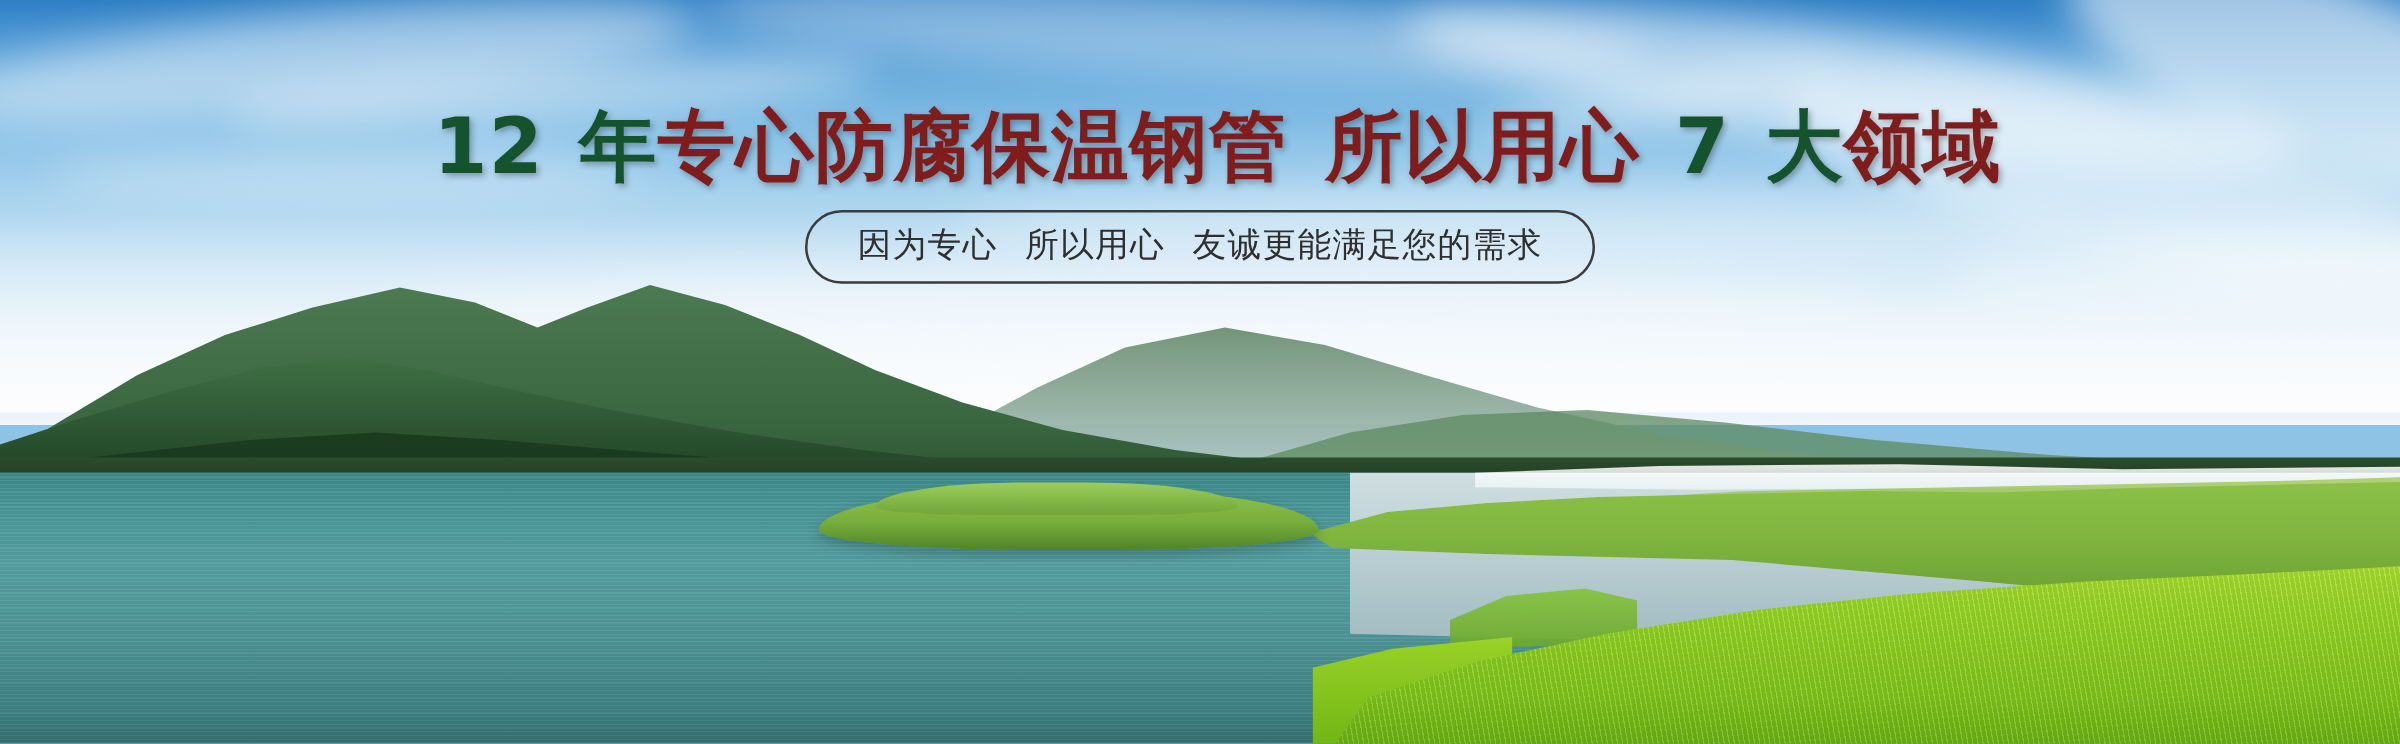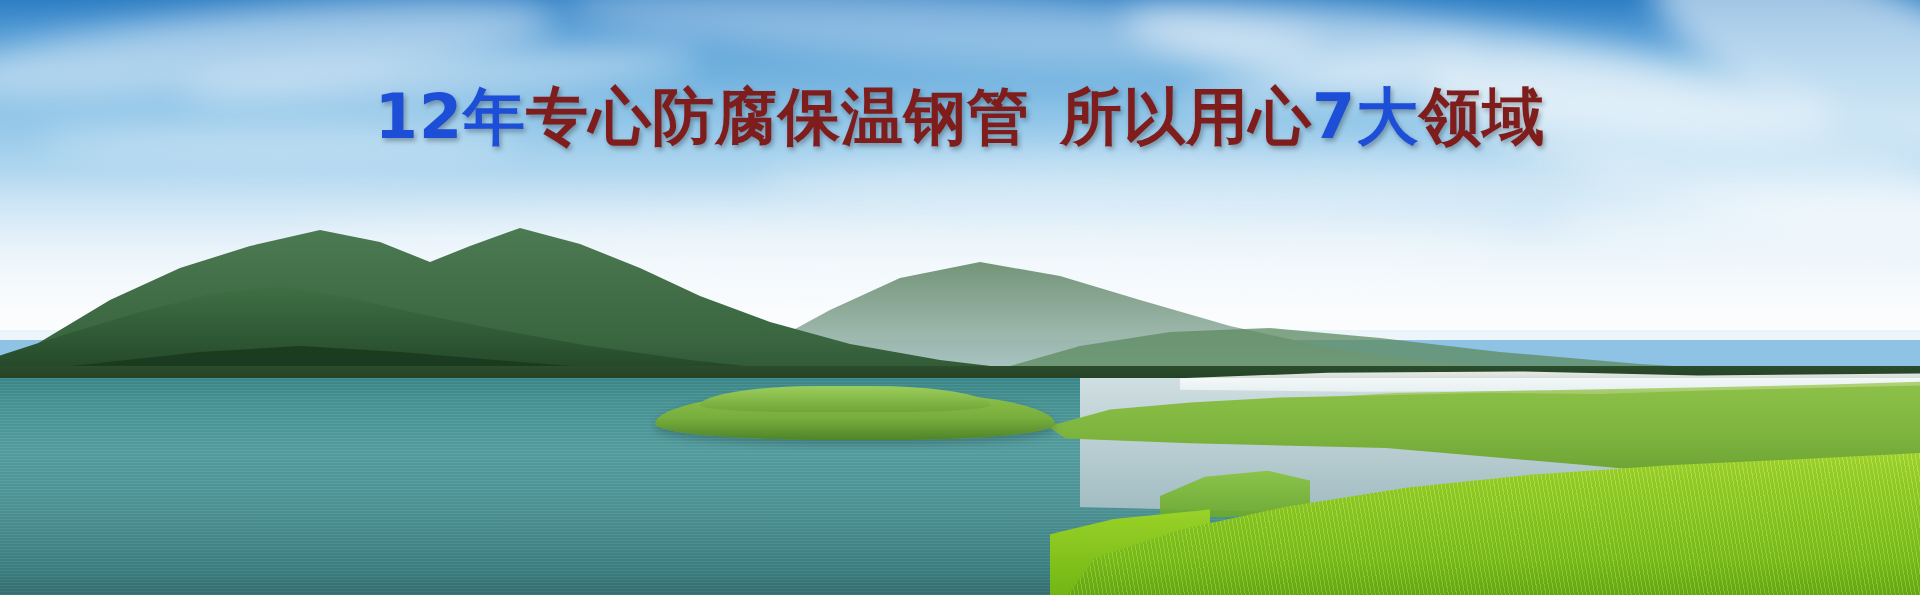--- a/index.html
+++ b/index.html
@@ -130,21 +130,21 @@
   .headline {
     position:absolute; left:0; top:82px; width:1920px;
     text-align:center;
     font-size:62px;
     font-weight:bold;
     line-height:70px;
     letter-spacing:1px;
     white-space:nowrap;
     text-shadow:2px 3px 5px rgba(0,0,0,.3);
   }
-  .hl-red   { color:#1d4ed8; }
+  .hl-red   { color:#14532d;margin-left:28px; }
   .hl-dark  { color:#7f1d1d; }
   .hl-gap   { display:inline-block; width:30px; }
 
   
   .pill-wrap { position:absolute; left:0; top:168px; width:1920px; text-align:center; }
   .pill {
     display:inline-block;
     border:2px solid #3b3b3b;
     border-radius:30px;
     padding:8px 40px 11px;
@@ -246,20 +246,25 @@
   <div class="grass-spit"></div>
   <div class="islet"></div>
   <div class="islet2"></div>
   <div class="grass-left"></div>
   <div class="grass-fg"></div>
 
   <h1 class="headline">
     <span class="hl-red">12</span><span class="hl-red">年</span><span class="hl-dark">专心防腐保温钢管</span><span class="hl-gap"></span><span class="hl-dark">所以用心</span><span class="hl-red">7</span><span class="hl-red">大</span><span class="hl-dark">领域</span>
   </h1>
 
+  <div class="pill-wrap">
+    <div class="pill">
+      <span>因为专心</span><span class="pill-gap"></span><span>所以用心</span><span class="pill-gap"></span><span>友诚更能满足您的需求</span>
+    </div>
+  </div>
 
   <div class="cards">
 
 
 
 
   </div>
 
 </div>
 

